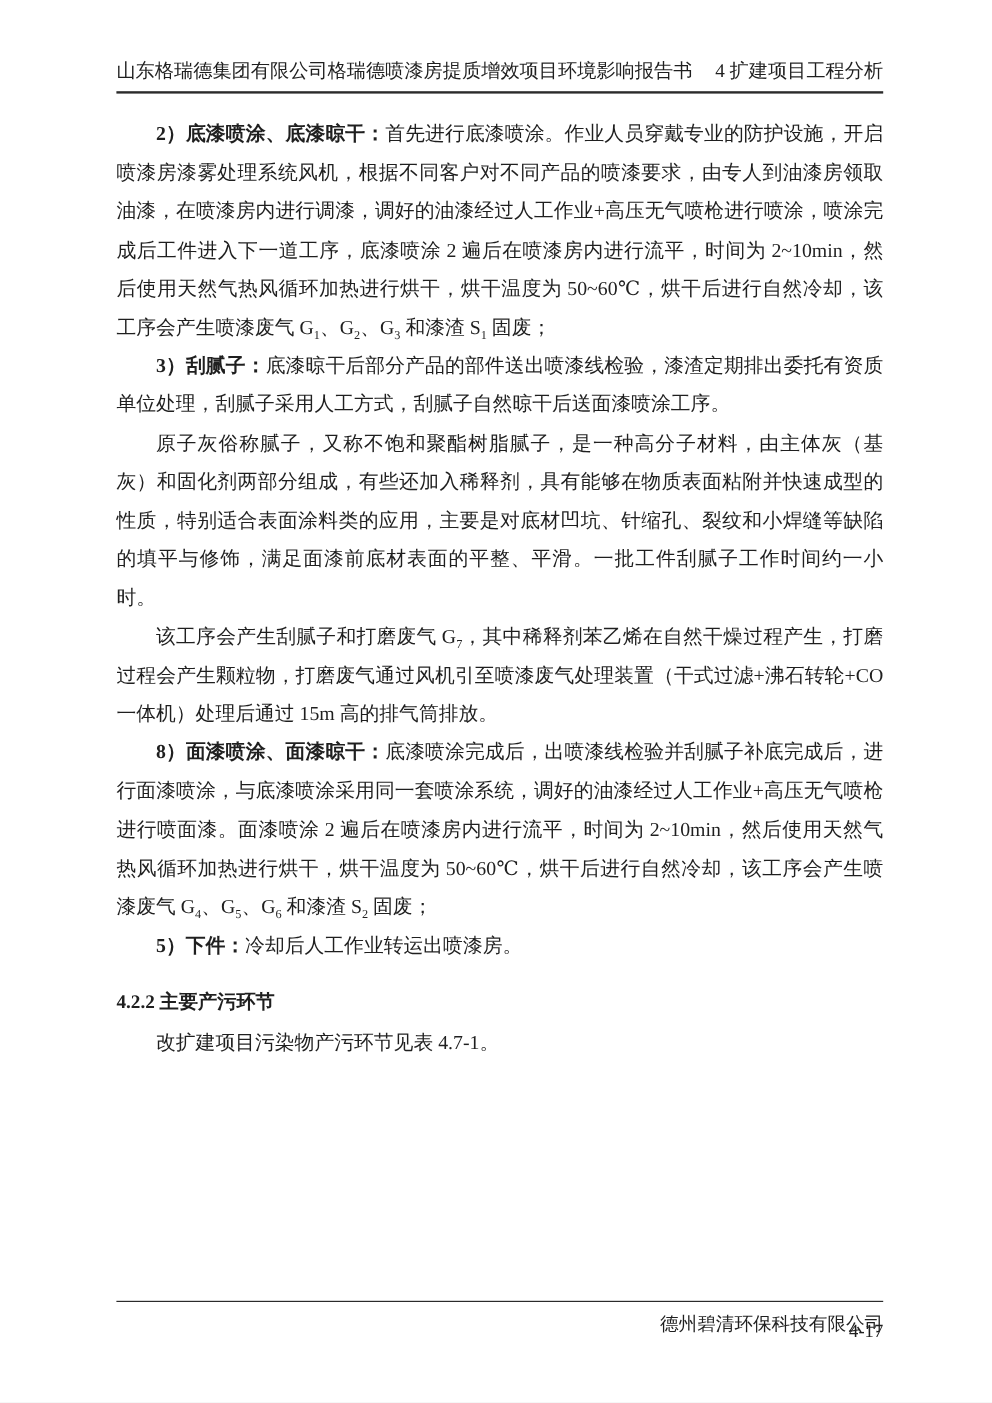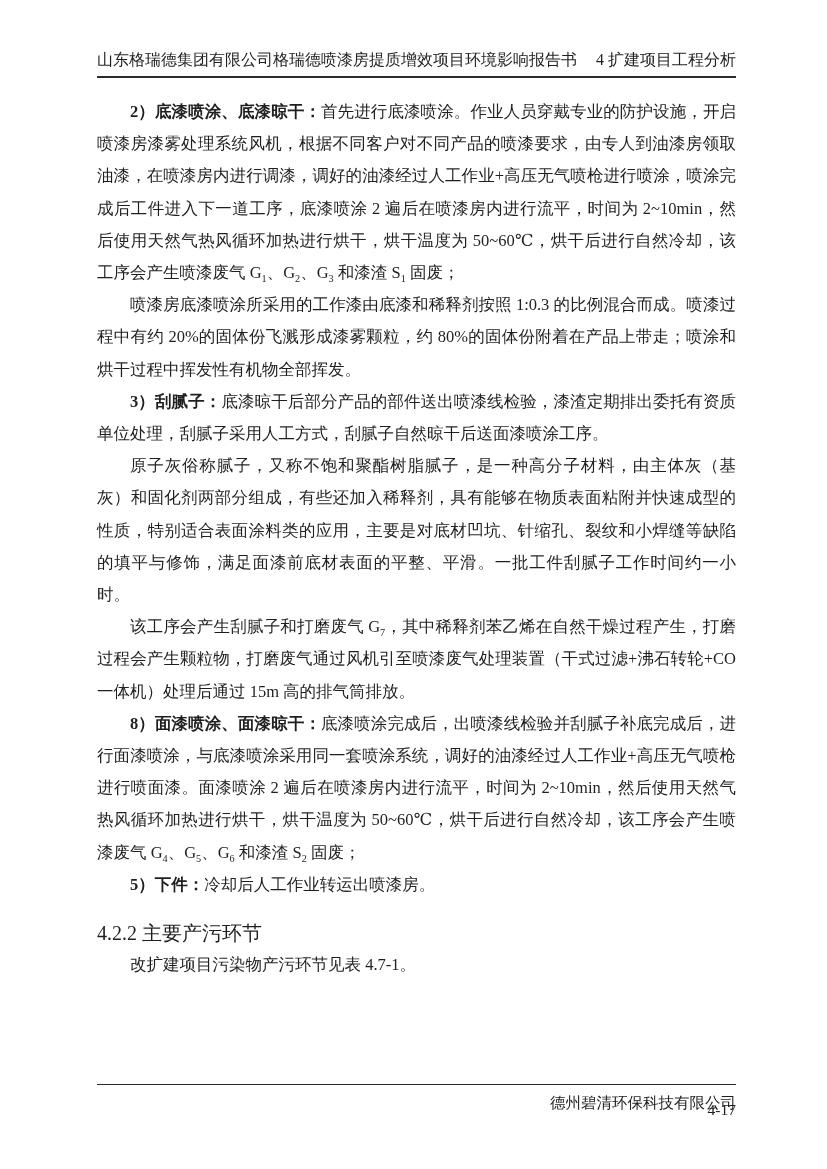--- a/index.html
+++ b/index.html
@@ -27,22 +27,22 @@
   }
   .doc-body{
     position:absolute;left:97px;right:91px;top:96px;
     font-size:16.5px;
     line-height:32.2px;
     text-align:justify;
   }
   .doc-body p{margin:0;text-indent:2em;}
   .doc-body h2{
     margin:16px 0 0 0;
-    font-size:20px;
-    font-weight:normal;
+    font-size:16px;
+    font-weight:bold;
     text-indent:0;
     line-height:32.2px;
   }
   .doc-body .bold{font-weight:bold;}
   .doc-body sub{font-size:0.62em;line-height:0;}
   .footer{
     position:absolute;left:97px;right:91px;top:1084px;
     border-top:1.6px solid var(--rule);
     height:24px;
     font-size:15.5px;
@@ -60,21 +60,20 @@
 
 <div class="page">
 
   <div class="header">
     <span>山东格瑞德集团有限公司格瑞德喷漆房提质增效项目环境影响报告书</span>
     <span>4 扩建项目工程分析</span>
   </div>
 
   <div class="doc-body">
       <p><span class="bold">2）底漆喷涂、底漆晾干：</span><span>首先进行底漆喷涂。作业人员穿戴专业的防护设施，开启喷漆房漆雾处理系统风机，根据不同客户对不同产品的喷漆要求，由专人到油漆房领取油漆，在喷漆房内进行调漆，调好的油漆经过人工作业+高压无气喷枪进行喷涂，喷涂完成后工件进入下一道工序，底漆喷涂 2 遍后在喷漆房内进行流平，时间为 2~10min，然后使用天然气热风循环加热进行烘干，烘干温度为 50~60℃，烘干后进行自然冷却，该工序会产生喷漆废气 G</span><sub>1</sub><span>、G</span><sub>2</sub><span>、G</span><sub>3</sub><span> 和漆渣 S</span><sub>1</sub><span> 固废；</span></p>
-      <p><span>喷漆房底漆喷涂所采用的工作漆由底漆和稀释剂按照 1:0.3 的比例混合而成。喷漆过程中有约 20%的固体份飞溅形成漆雾颗粒，约 80%的固体份附着在产品上带走；喷涂和烘干过程中挥发性有机物全部挥发。</span></p>
       <p><span class="bold">3）刮腻子：</span><span>底漆晾干后部分产品的部件送出喷漆线检验，漆渣定期排出委托有资质单位处理，刮腻子采用人工方式，刮腻子自然晾干后送面漆喷涂工序。</span></p>
       <p><span>原子灰俗称腻子，又称不饱和聚酯树脂腻子，是一种高分子材料，由主体灰（基灰）和固化剂两部分组成，有些还加入稀释剂，具有能够在物质表面粘附并快速成型的性质，特别适合表面涂料类的应用，主要是对底材凹坑、针缩孔、裂纹和小焊缝等缺陷的填平与修饰，满足面漆前底材表面的平整、平滑。一批工件刮腻子工作时间约一小时。</span></p>
       <p><span>该工序会产生刮腻子和打磨废气 G</span><sub>7</sub><span>，其中稀释剂苯乙烯在自然干燥过程产生，打磨过程会产生颗粒物，打磨废气通过风机引至喷漆废气处理装置（干式过滤+沸石转轮+CO 一体机）处理后通过 15m 高的排气筒排放。</span></p>
       <p><span class="bold">8）面漆喷涂、面漆晾干：</span><span>底漆喷涂完成后，出喷漆线检验并刮腻子补底完成后，进行面漆喷涂，与底漆喷涂采用同一套喷涂系统，调好的油漆经过人工作业+高压无气喷枪进行喷面漆。面漆喷涂 2 遍后在喷漆房内进行流平，时间为 2~10min，然后使用天然气热风循环加热进行烘干，烘干温度为 50~60℃，烘干后进行自然冷却，该工序会产生喷漆废气 G</span><sub>4</sub><span>、G</span><sub>5</sub><span>、G</span><sub>6</sub><span> 和漆渣 S</span><sub>2</sub><span> 固废；</span></p>
       <p><span class="bold">5）下件：</span><span>冷却后人工作业转运出喷漆房。</span></p>
       <h2><span>4.2.2 主要产污环节</span></h2>
       <p><span>改扩建项目污染物产污环节见表 4.7-1。</span></p>
     </div>
 
   <div class="footer">

